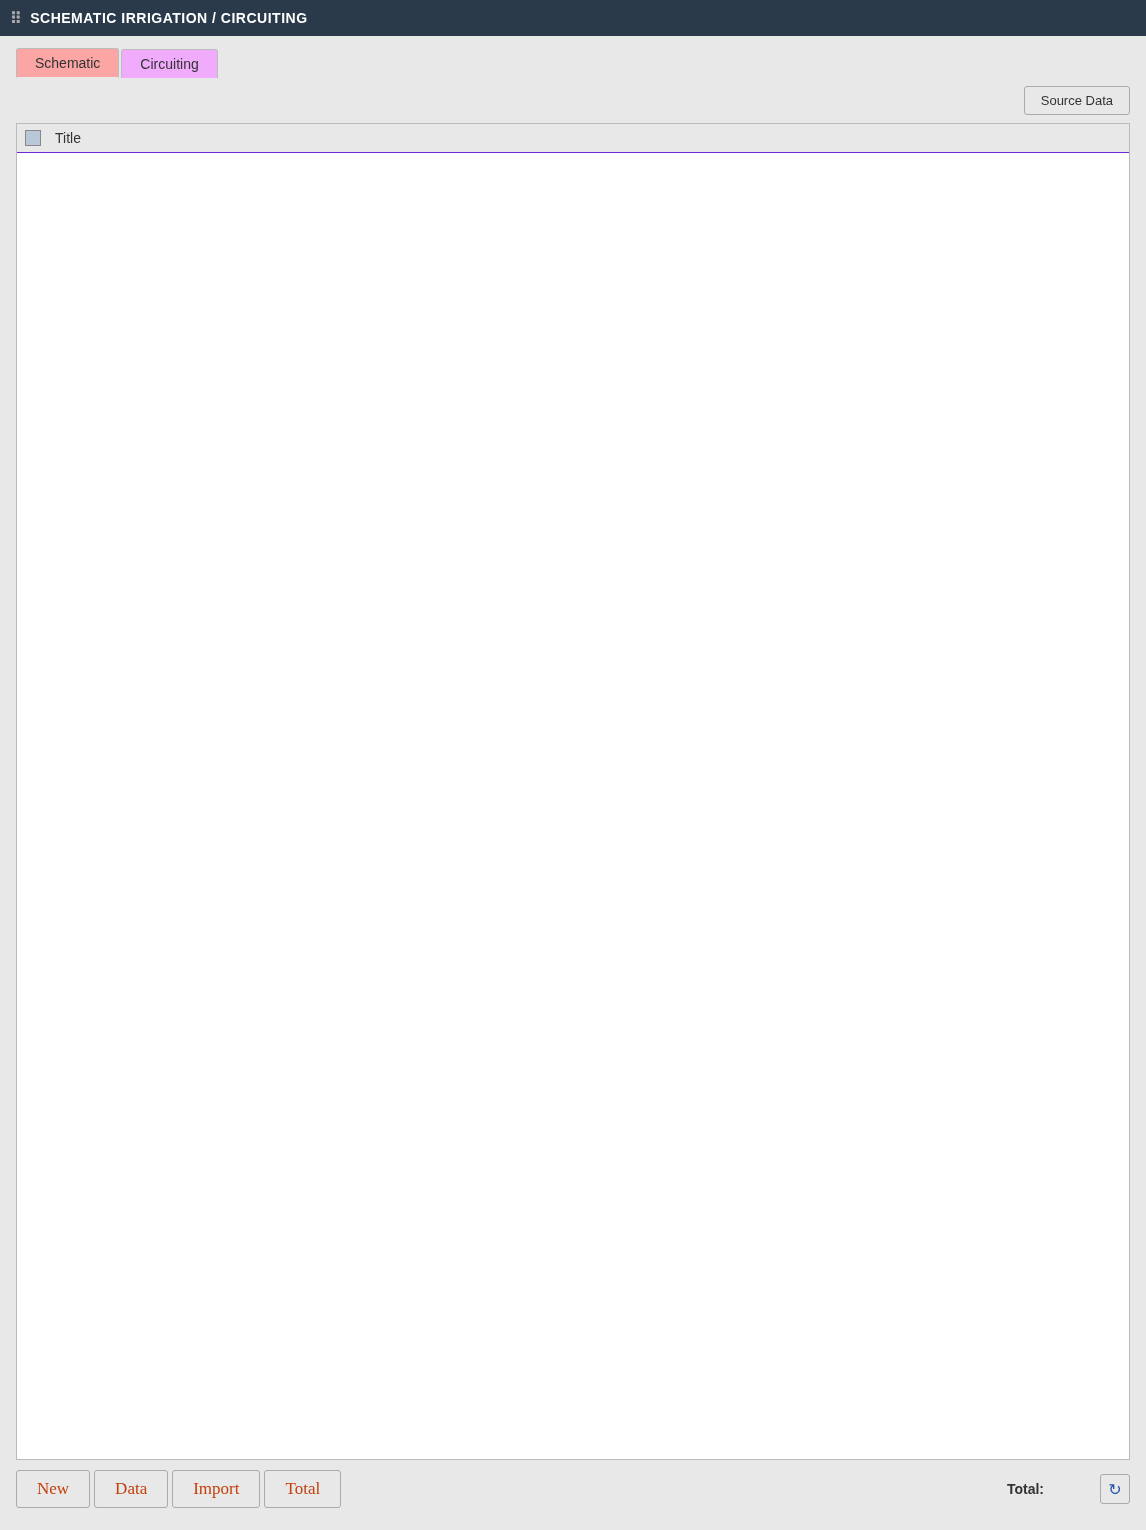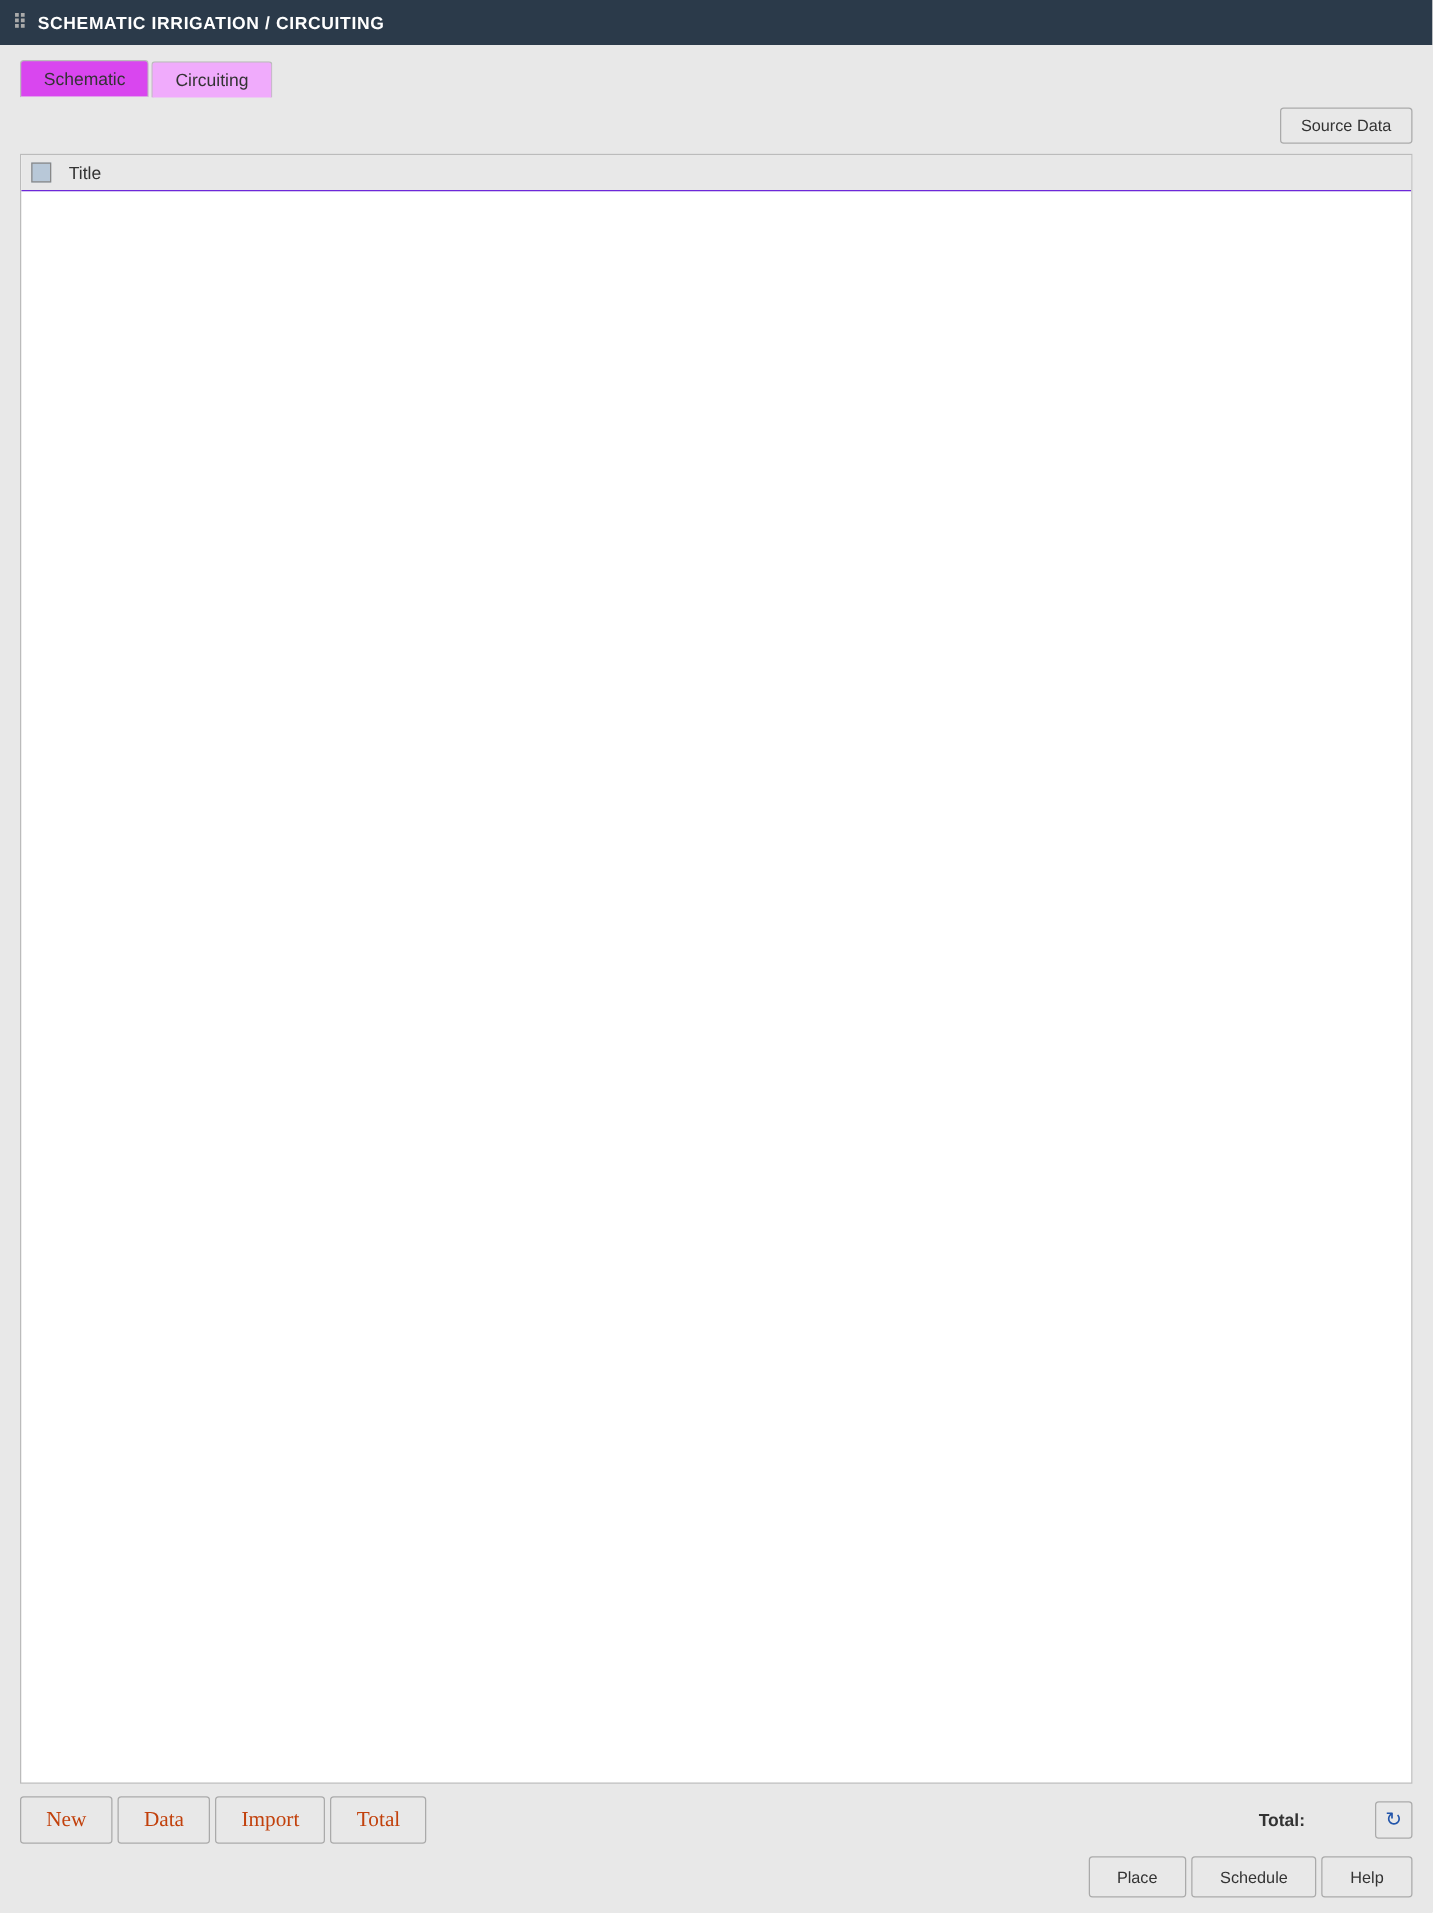--- a/index.html
+++ b/index.html
@@ -53,21 +53,21 @@
       background: #f0f0f0;
       border: 1px solid #bbb;
       border-bottom: none;
       cursor: pointer;
       font-size: 14px;
       color: #333;
       border-radius: 3px 3px 0 0;
     }
 
     .tab.active {
-      background: #d946ef;
+      background: #fca5a5;
       border-bottom: 1px solid #e8e8e8;
       font-weight: normal;
       z-index: 1;
     }
 
     .tab:not(.active) {
       background: #f0abfc;
       margin-left: 2px;
     }
 
@@ -248,19 +248,14 @@
     </div>
     <div class="total-area">
       <span class="total-label">Total:</span>
       <span class="total-value"></span>
       <button class="refresh-btn" title="Refresh">
         <span>↻</span>
       </button>
     </div>
   </div>
 
-  <div class="secondary-buttons">
-    <button class="secondary-btn">Place</button>
-    <button class="secondary-btn">Schedule</button>
-    <button class="secondary-btn">Help</button>
-  </div>
 
 </div>
 
 </body></html>

